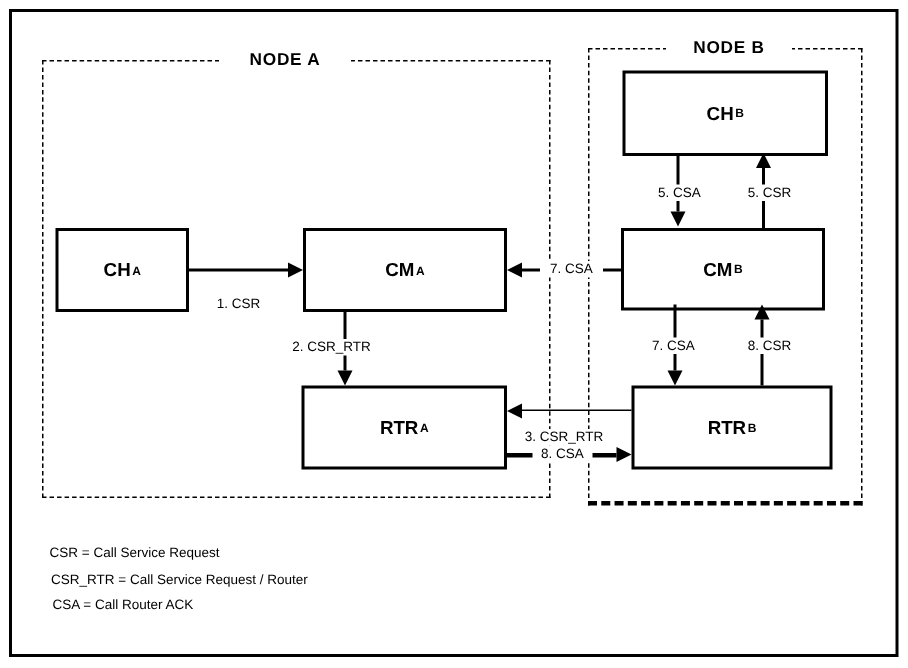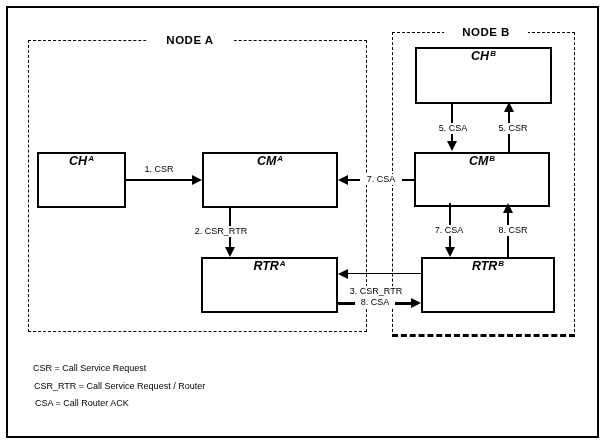--- a/index.html
+++ b/index.html
@@ -10,35 +10,35 @@
   }
   .frame{position:absolute;left:6px;top:6px;width:589px;height:428px;border:2px solid #000;background:#fff;}
   .node-rect{position:absolute;border:1px dashed #000;background:transparent;}
   .node-rect.thick-bottom{border-bottom:3px dashed #000;}
   .node-label{
     position:absolute;text-align:center;background:#fff;
     font-weight:bold;font-size:11.5px;letter-spacing:0.5px;line-height:14px;height:14px;
   }
   .box{
     position:absolute;border:2px solid #000;background:#fff;
-    display:flex;justify-content:center;
-    font-weight:bold;font-size:12.5px;font-style:italic;
+    display:flex;align-items:center;justify-content:center;
+    font-weight:bold;font-size:12.5px;
   }
   .box .subscript{font-size:8px;font-weight:bold;vertical-align:-3px;margin-left:1px;}
   .h-line,.v-line{position:absolute;background:#000;}
   .tri{position:absolute;width:0;height:0;}
   .tri-r{border-top:5px solid transparent;border-bottom:5px solid transparent;border-left:10px solid #000;}
   .tri-l{border-top:5px solid transparent;border-bottom:5px solid transparent;border-right:10px solid #000;}
   .tri-d{border-left:5px solid transparent;border-right:5px solid transparent;border-top:10px solid #000;}
   .tri-u{border-left:5px solid transparent;border-right:5px solid transparent;border-bottom:10px solid #000;}
   .arrow-label{
     position:absolute;font-size:9px;line-height:11px;text-align:center;
     background:#fff;white-space:nowrap;
   }
-  .arrow-label.no-bg{background:transparent;}
+  .arrow-label.no-bg{background:transparent;margin-top:33px;}
   .legend-line{position:absolute;font-size:9px;line-height:11px;white-space:nowrap;}
 </style>
 </head>
 <body>
 
 <div class="frame"></div>
 
 <div class="node-rect" style="left:28px;top:40px;width:337px;height:290px;"></div>
 <div class="node-rect thick-bottom" style="left:392px;top:32px;width:181px;height:301px;"></div>
 

